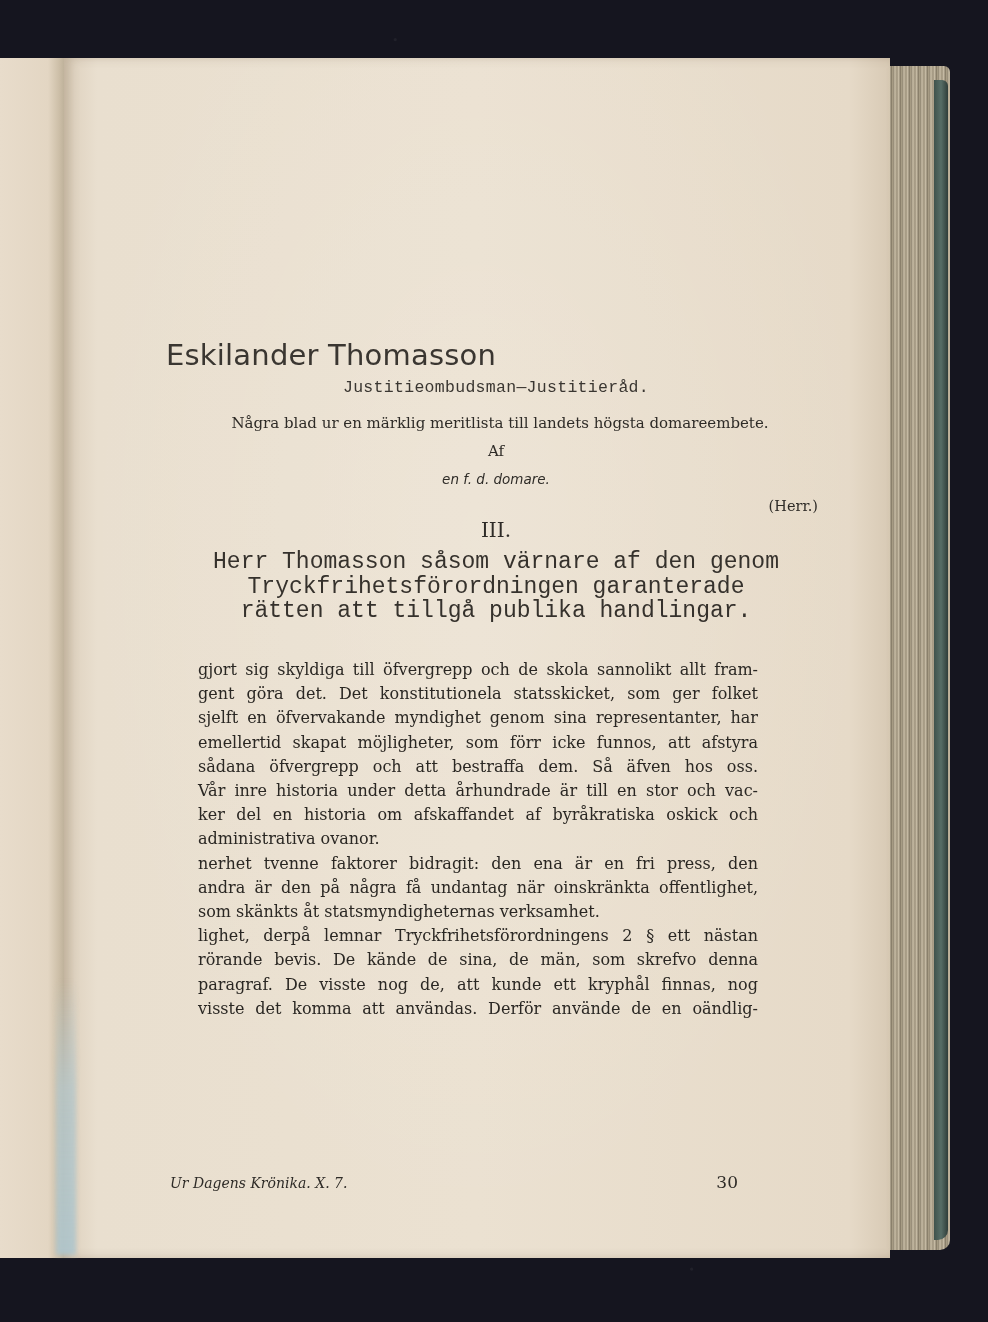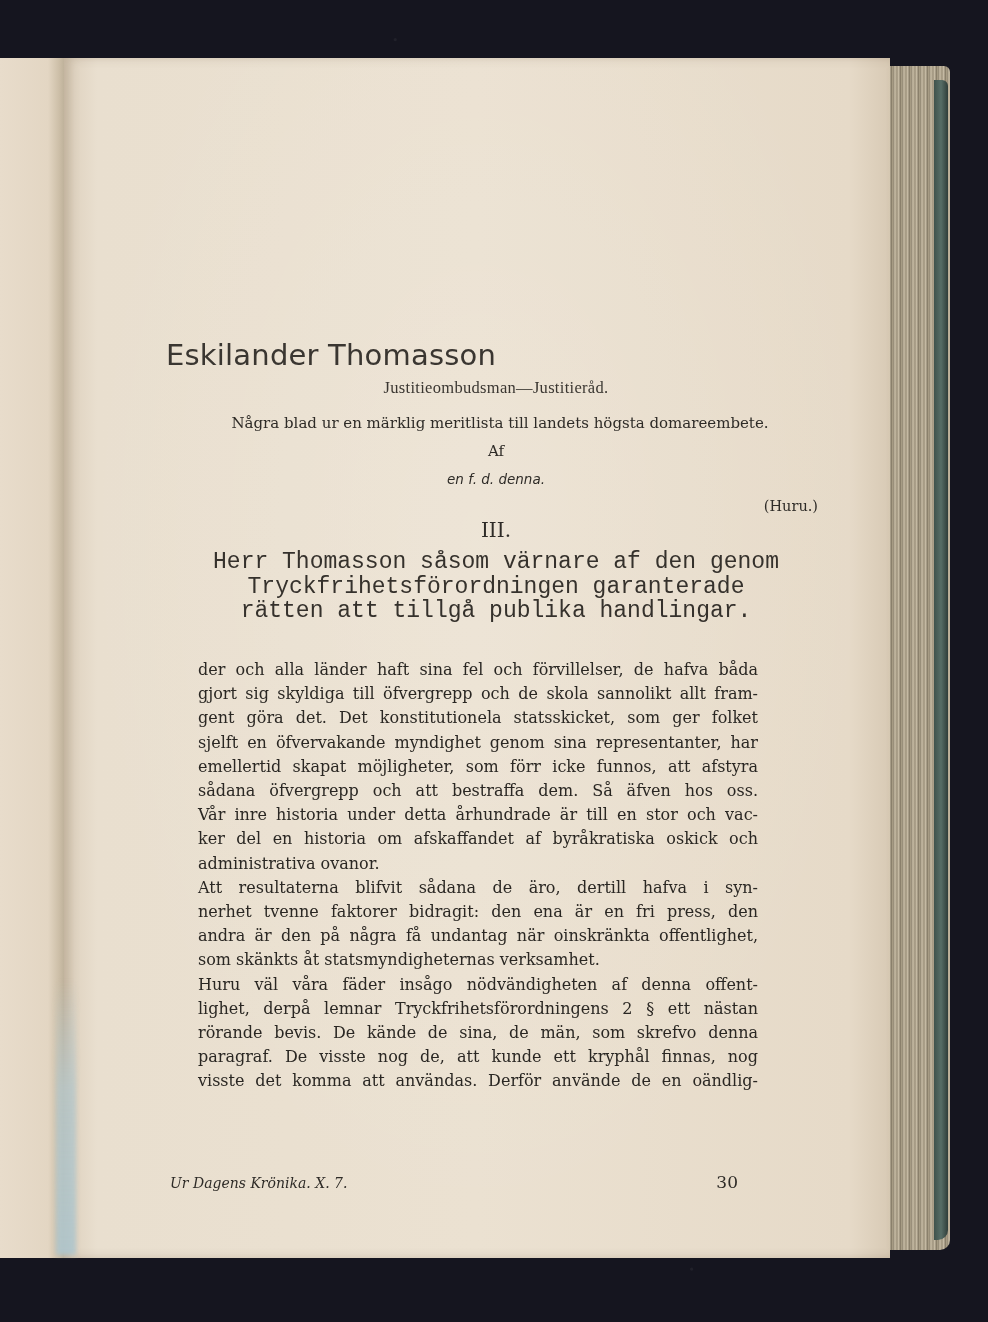--- a/index.html
+++ b/index.html
@@ -47,21 +47,21 @@
     .content {
       position: absolute; left: 102px; top: 0; width: 660px; color: #2b2824;
     }
     .title {
       position: absolute; top: 280px; left: 0; width: 660px; text-align: left;
       font-family: "DejaVu Sans", sans-serif; font-size: 29px; color: #3a3631;
       letter-spacing: 0.2px;
     }
     .subtitle {
       position: absolute; top: 320px; left: 0; width: 660px; text-align: center;
-      font-family: Liberation Serif, serif; font-size: 16.5px; color: #3a3631;
+      font-family: Liberation Mono, monospace; font-size: 16.5px; color: #3a3631;
       letter-spacing: 0.3px;
     }
     .tagline {
       position: absolute; top: 356px; left: -6px; width: 680px; text-align: center;
       font-family: "DejaVu Serif", serif; font-size: 15px; color: #2e2b27;
     }
     .byline-af {
       position: absolute; top: 384px; left: 0; width: 660px; text-align: center;
       font-family: "DejaVu Serif", serif; font-size: 15px; color: #2e2b27;
     }
@@ -103,49 +103,46 @@
 <div class="left-page"></div>
 <div class="page-edges"></div>
 <div class="book-cover-edge"></div>
 
 <div class="page">
   <div class="content">
     <div class="title">Eskilander Thomasson</div>
     <div class="subtitle">Justitieombudsman—Justitieråd.</div>
     <div class="tagline">Några blad ur en märklig meritlista till landets högsta domareembete.</div>
     <div class="byline-af">Af</div>
-    <div class="byline-author">en f. d. denna.</div>
-    <div class="forts">(Huru.)</div>
+    <div class="byline-author">en f. d. domare.</div>
+    <div class="forts">(Herr.)</div>
     <div class="section-num">III.</div>
     <div class="section-title">
       <div>Herr Thomasson såsom värnare af den genom</div>
       <div>Tryckfrihetsförordningen garanterade</div>
       <div>rätten att tillgå publika handlingar.</div>
     </div>
 
     <div class="body-text">
       <div class="para">
-        <span class="line">der och alla länder haft sina fel och förvillelser, de hafva båda</span>
         <span class="line">gjort sig skyldiga till öfvergrepp och de skola sannolikt allt fram-</span>
         <span class="line">gent göra det. Det konstitutionela statsskicket, som ger folket</span>
         <span class="line">sjelft en öfvervakande myndighet genom sina representanter, har</span>
         <span class="line">emellertid skapat möjligheter, som förr icke funnos, att afstyra</span>
         <span class="line">sådana öfvergrepp och att bestraffa dem. Så äfven hos oss.</span>
         <span class="line">Vår inre historia under detta århundrade är till en stor och vac-</span>
         <span class="line">ker del en historia om afskaffandet af byråkratiska oskick och</span>
         <span class="line last">administrativa ovanor.</span>
       </div>
       <div class="para">
-        <span class="line">Att resultaterna blifvit sådana de äro, dertill hafva i syn-</span>
         <span class="line">nerhet tvenne faktorer bidragit: den ena är en fri press, den</span>
         <span class="line">andra är den på några få undantag när oinskränkta offentlighet,</span>
         <span class="line last">som skänkts åt statsmyndigheternas verksamhet.</span>
       </div>
       <div class="para">
-        <span class="line">Huru väl våra fäder insågo nödvändigheten af denna offent-</span>
         <span class="line">lighet, derpå lemnar Tryckfrihetsförordningens 2 § ett nästan</span>
         <span class="line">rörande bevis. De kände de sina, de män, som skrefvo denna</span>
         <span class="line">paragraf. De visste nog de, att kunde ett kryphål finnas, nog</span>
         <span class="line">visste det komma att användas. Derför använde de en oändlig-</span>
       </div>
     </div>
 
     <div class="footer">
       <span class="footer-left">Ur Dagens Krönika. X. 7.</span>
       <span class="footer-right">30</span>

